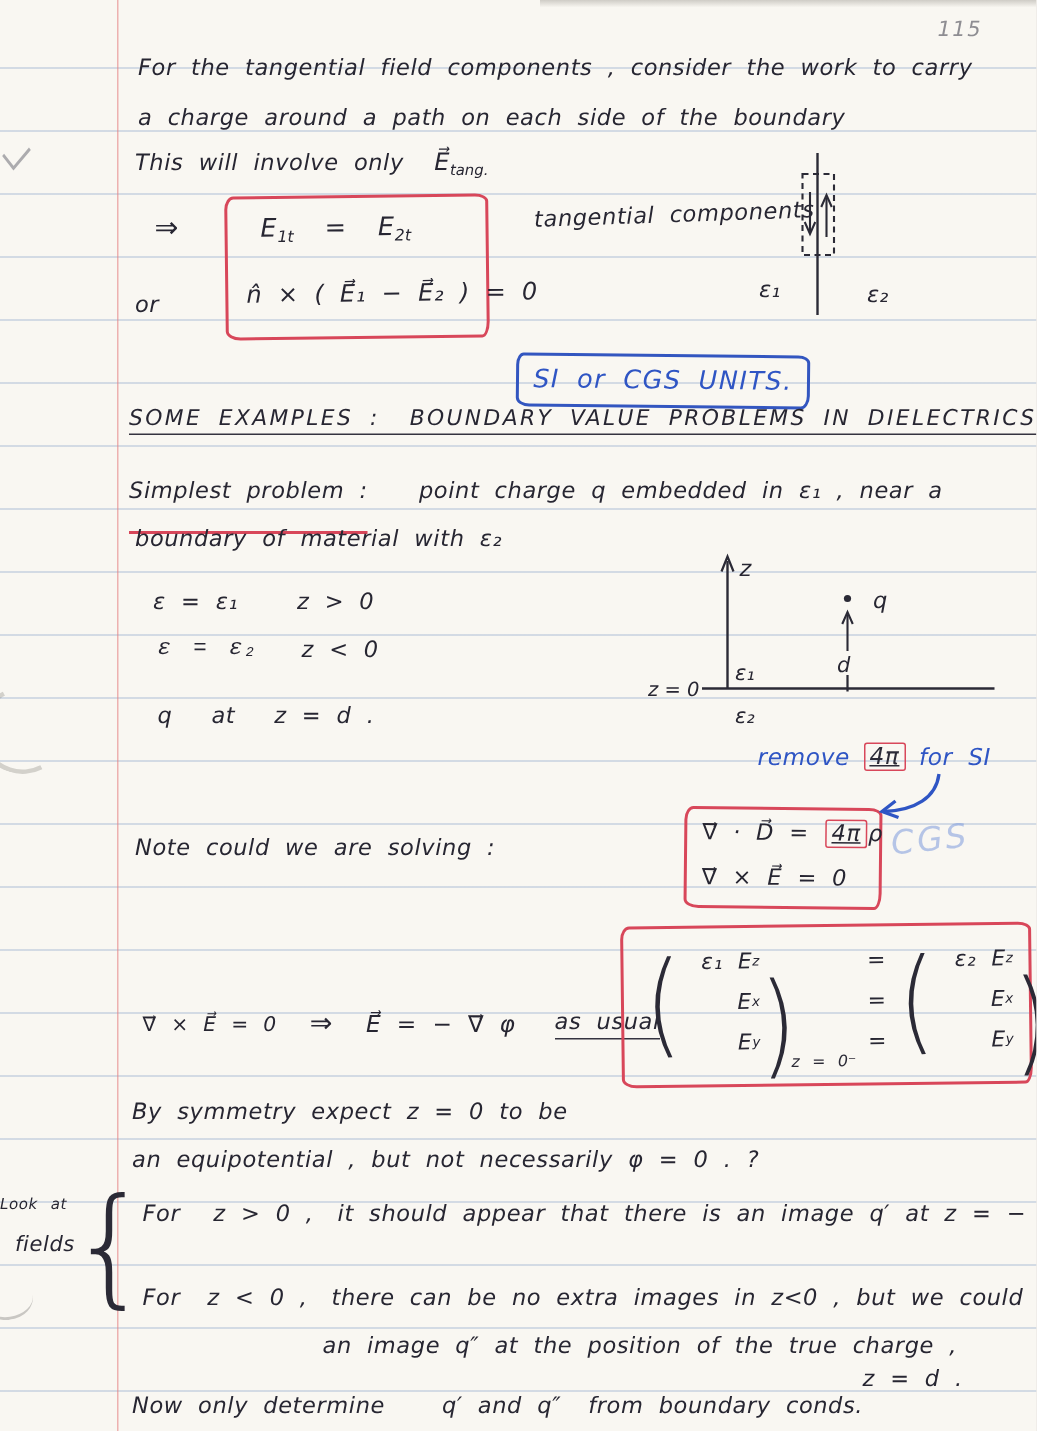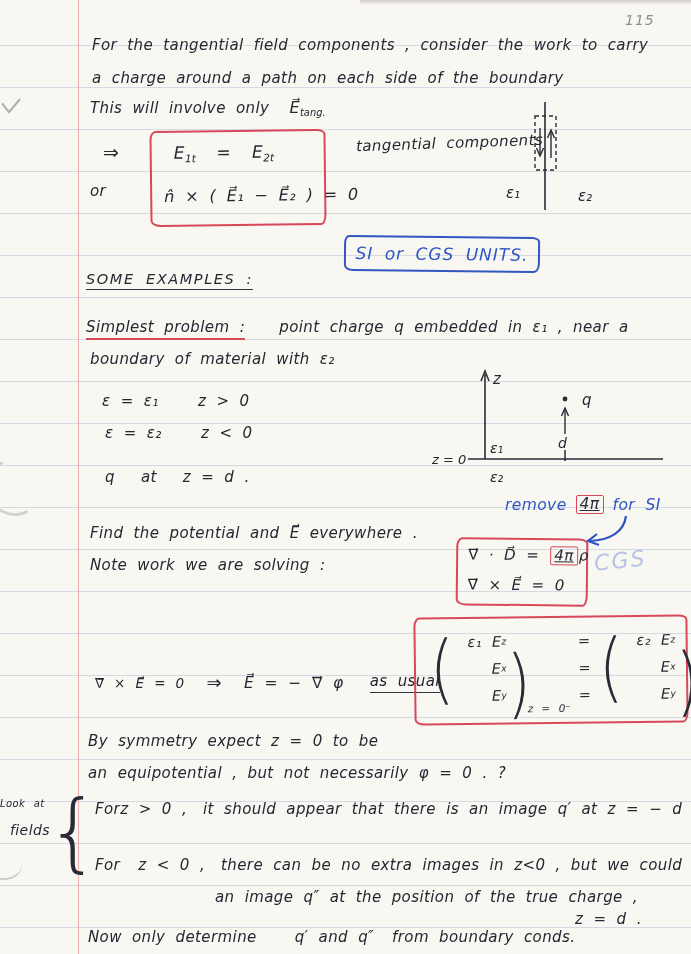--- a/index.html
+++ b/index.html
@@ -19,21 +19,21 @@
   .abs{position:absolute;}
   .caps{font-style:italic;letter-spacing:1.6px;font-size:14.5px;}
   .blue{color:#2f55c4;}
   .margin-line{position:absolute;left:78px;top:0;bottom:0;width:1.4px;
     background:rgba(228,130,132,.6);}
   .red-box{border:2px solid #d8475a;border-radius:6px 9px 5px 10px/9px 5px 11px 6px;}
   .blue-box{border:2px solid #3356c0;border-radius:5px 8px 6px 9px/8px 5px 9px 6px;}
   .mini-box{display:inline-block;border:1.6px solid #d8475a;border-radius:2px;
     padding:0 3px;line-height:1.1;text-decoration:underline;}
   .sub{font-size:.62em;vertical-align:-.35em;letter-spacing:0;}
-  .u-red{border-bottom:2px solid #d8475a;padding-bottom:2px;}
+  .u-red{border-bottom:2px solid #d8475a;padding-bottom:18px;}
   .u-ink{border-bottom:1.6px solid #34333f;padding-bottom:2px;}
   .rot-l{transform:rotate(-.7deg);}
   .rot-r{transform:rotate(.6deg);}
   .paren{font-style:normal;font-weight:200;font-size:62px;line-height:1;
     color:#2b2a36;transform:scaleY(1.22);transform-origin:center;}
   .mcol{display:flex;flex-direction:column;justify-content:space-between;height:80px;padding:2px 0;}
   .mrow{height:26px;display:flex;align-items:center;justify-content:flex-end;
     font-size:14.5px;}
   .eval{font-size:10.5px;font-style:italic;color:#2b2a36;margin-left:-4px;
     align-self:flex-end;letter-spacing:0;}
@@ -59,21 +59,21 @@
   <div class="abs pgnum" style="left:625px;top:12px;">115</div>
 
   <div class="abs hand" style="left:92px;top:69px;">a charge around a path on each side of the boundary</div>
   <div class="abs hand" style="left:92px;top:36px;">For the tangential field components , consider the work to carry</div>
   <div class="abs hand" style="left:90px;top:98px;">
     <span>This will involve only</span>
     <span style="margin-left:10px;font-size:16px;"><span>E⃗</span><span class="sub">tang.</span></span>
   </div>
 
   <div class="abs hand" style="left:103px;top:141px;font-size:19px;">⇒</div>
-  <div class="abs hand" style="left:90px;top:182px;font-style:italic;">or</div>
+  <div class="abs hand" style="left:90px;top:194px;font-style:italic;">or</div>
 
   <div class="abs red-box rot-l" style="left:150px;top:130px;width:172px;height:92px;">
     <div class="abs hand" style="left:22px;top:10px;font-size:17px;">
       <span>E</span><span class="sub">1t</span>
       <span style="margin:0 10px;">=</span>
       <span>E</span><span class="sub">2t</span>
     </div>
     <div class="abs hand" style="left:12px;top:54px;font-size:16px;">n̂ × ( E⃗₁ − E⃗₂ ) = 0</div>
   </div>
   <div class="abs hand" style="left:356px;top:134px;transform:rotate(-2deg);">tangential components</div>
@@ -88,34 +88,35 @@
     <text x="18" y="100" font-size="15">ε₁</text>
     <text x="90" y="103" font-size="15">ε₂</text>
   </svg>
 
   <div class="abs blue-box rot-r" style="left:344px;top:236px;width:192px;height:32px;display:flex;align-items:center;justify-content:center;">
     <span class="hand blue" style="font-size:17px;letter-spacing:1px;">SI or CGS UNITS.</span>
   </div>
 
   <div class="abs hand caps u-ink" style="left:86px;top:271px;display:flex;gap:20px;">
     <span>SOME EXAMPLES :</span>
+    <span>BOUNDARY VALUE PROBLEMS IN DIELECTRICS</span>
   </div>
 
   <div class="abs hand" style="left:86px;top:318px;">
     <span class="u-red">Simplest problem :</span>
     <span style="margin-left:24px;">point charge q embedded in ε₁ , near a</span>
   </div>
   <div class="abs hand" style="left:90px;top:350px;">boundary of material with ε₂</div>
 
   <div class="abs hand" style="left:102px;top:392px;display:flex;">
     <span style="width:96px;">ε = ε₁</span>
     <span>z &gt; 0</span>
   </div>
   <div class="abs hand" style="left:105px;top:424px;display:flex;">
-    <span style="width:96px;">ε = ε₂</span>
+    <span style="width:96px;font-family:Liberation Mono, monospace;">ε = ε₂</span>
     <span>z &lt; 0</span>
   </div>
   <div class="abs hand" style="left:105px;top:468px;display:flex;gap:26px;">
     <span>q</span>
     <span>at</span>
     <span>z = d .</span>
   </div>
 
   <svg class="abs" style="left:430px;top:362px;" width="261" height="142" viewBox="0 0 261 142">
     <line x1="55" y1="12" x2="55" y2="97" stroke="#2b2a36" stroke-width="1.6"></line>
@@ -132,22 +133,21 @@
     <text x="128" y="86" font-size="14">d</text>
     <line x1="135" y1="88" x2="135" y2="99" stroke="#2b2a36" stroke-width="1.5"></line>
   </svg>
 
   <div class="abs hand blue" style="left:505px;top:495px;display:flex;gap:9px;align-items:center;font-size:15.5px;">
     <span>remove</span>
     <span class="mini-box" style="color:#2c2b38;font-style:italic;">4π</span>
     <span>for SI</span>
   </div>
 
-  <div class="abs hand" style="left:90px;top:524px;">Find the potential and E⃗ everywhere .</div>
-  <div class="abs hand" style="left:90px;top:556px;">Note work we are solving :</div>
+  <div class="abs hand" style="left:90px;top:556px;">Note could we are solving :</div>
 
   <div class="abs red-box rot-r" style="left:456px;top:538px;width:128px;height:64px;">
     <div class="abs hand" style="left:10px;top:6px;font-size:15px;">
       <span>∇⃗ · D⃗ =</span>
       <span class="mini-box" style="margin:0 1px;">4π</span><span>ρ</span>
     </div>
     <div class="abs hand" style="left:10px;top:36px;font-size:15px;">∇⃗ × E⃗ = 0</div>
   </div>
   <div class="abs watermark" style="left:594px;top:548px;">CGS</div>
   <svg class="abs" style="left:580px;top:512px;" width="52" height="40" viewBox="0 0 52 40">
@@ -218,21 +218,21 @@
 
   <div class="abs hand" style="left:88px;top:732px;">By symmetry expect z = 0 to be</div>
   <div class="abs hand" style="left:88px;top:764px;">an equipotential , but not necessarily φ = 0 . ?</div>
 
   <div class="abs hand" style="left:0px;top:798px;font-size:10px;">Look at</div>
   <div class="abs hand" style="left:10px;top:822px;font-size:14px;">fields</div>
   <div class="abs brace" style="left:46px;top:788px;">{</div>
 
   <div class="abs hand" style="left:95px;top:800px;display:flex;">
     <span>For</span>
-    <span style="">z &gt; 0 ,</span>
+    <span style="margin-left:22px;">z &gt; 0 ,</span>
     <span style="margin-left:16px;">it should appear that there is an image q′ at z = − d .</span>
   </div>
   <div class="abs hand" style="left:95px;top:856px;display:flex;">
     <span>For</span>
     <span style="margin-left:18px;">z &lt; 0 ,</span>
     <span style="margin-left:16px;">there can be no extra images in z&lt;0 , but we could place</span>
   </div>
   <div class="abs hand" style="left:215px;top:888px;">an image q″ at the position of the true charge ,</div>
   <div class="abs hand" style="left:575px;top:910px;">z = d .</div>
   <div class="abs hand" style="left:88px;top:928px;display:flex;">

